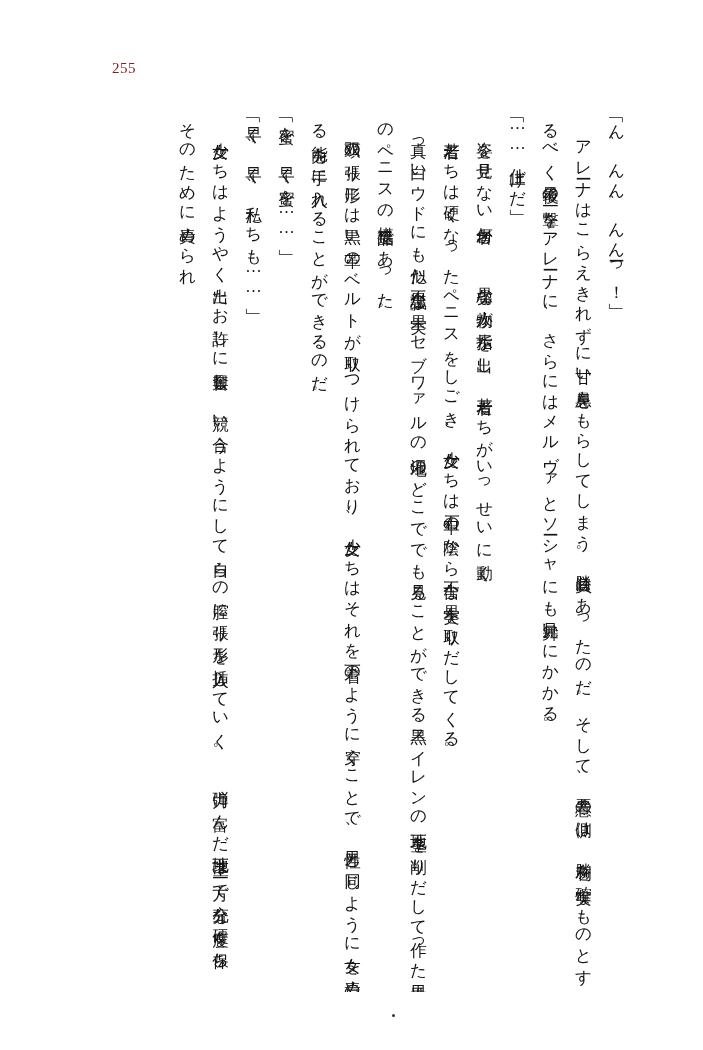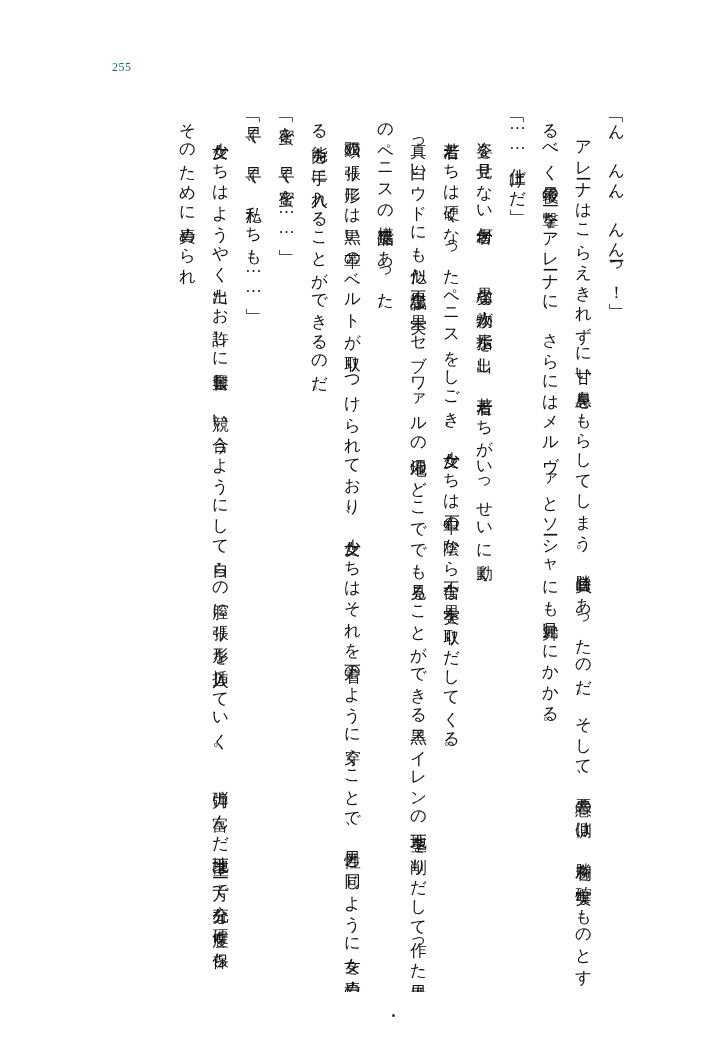--- a/index.html
+++ b/index.html
@@ -17,23 +17,23 @@
   #page {
     position: relative;
     width: 703px;
     height: 1050px;
     background: #ffffff;
   }
   #page-number {
     position: absolute;
     top: 60px;
     left: 112px;
-    font-size: 12px;
+    font-size: 15px;
     font-family: "Liberation Serif", "DejaVu Serif", serif;
-    color: #0f766e;
+    color: #7f1d1d;
     letter-spacing: 0.5px;
   }
   #body-text {
     position: absolute;
     top: 112px;
     left: 78px;
     width: 555px;
     height: 880px;
     writing-mode: vertical-rl;
     text-orientation: upright;

